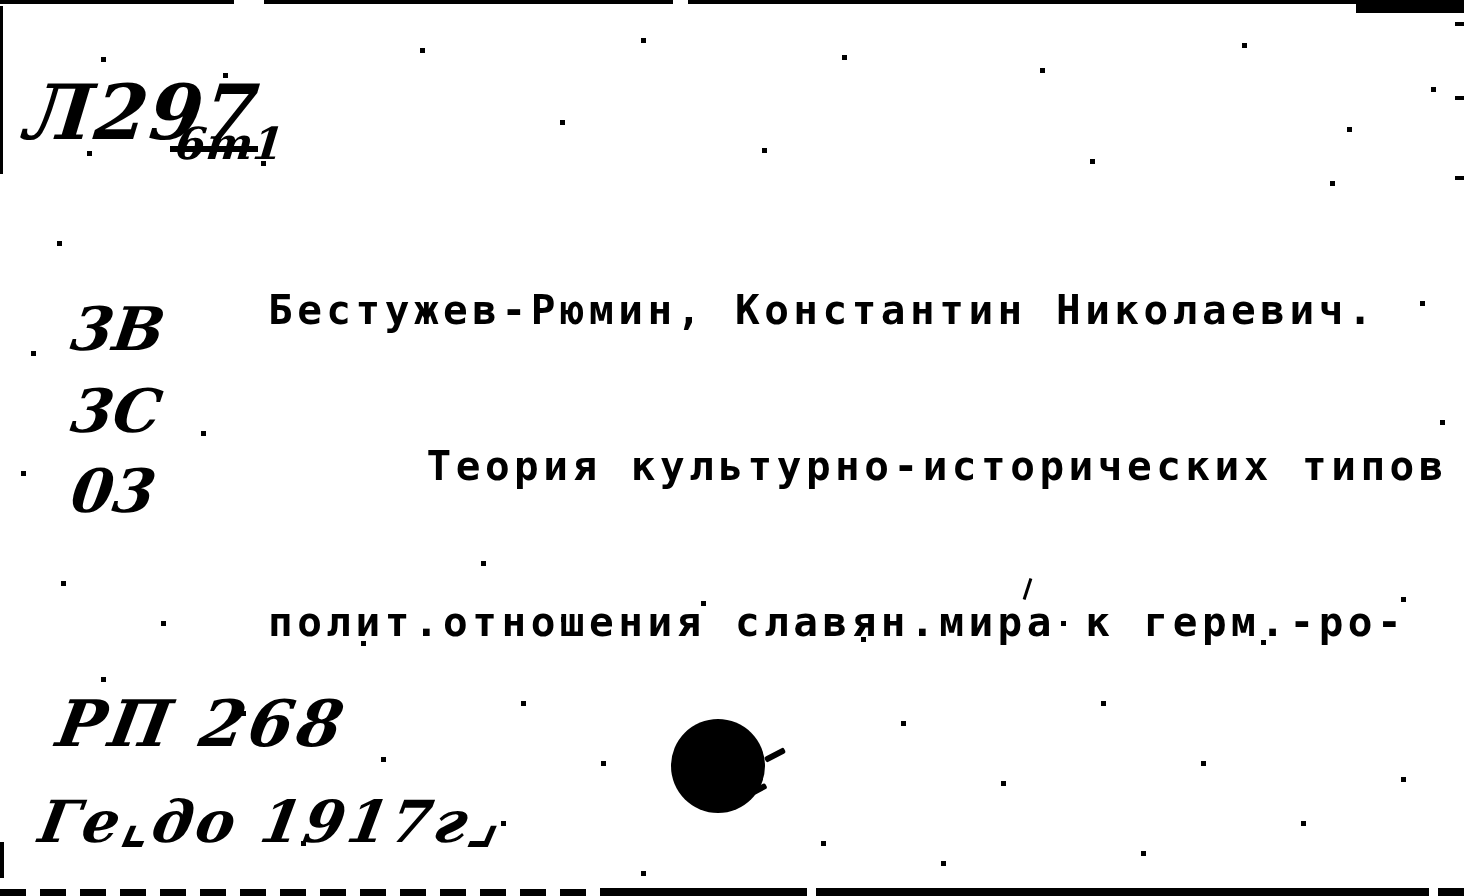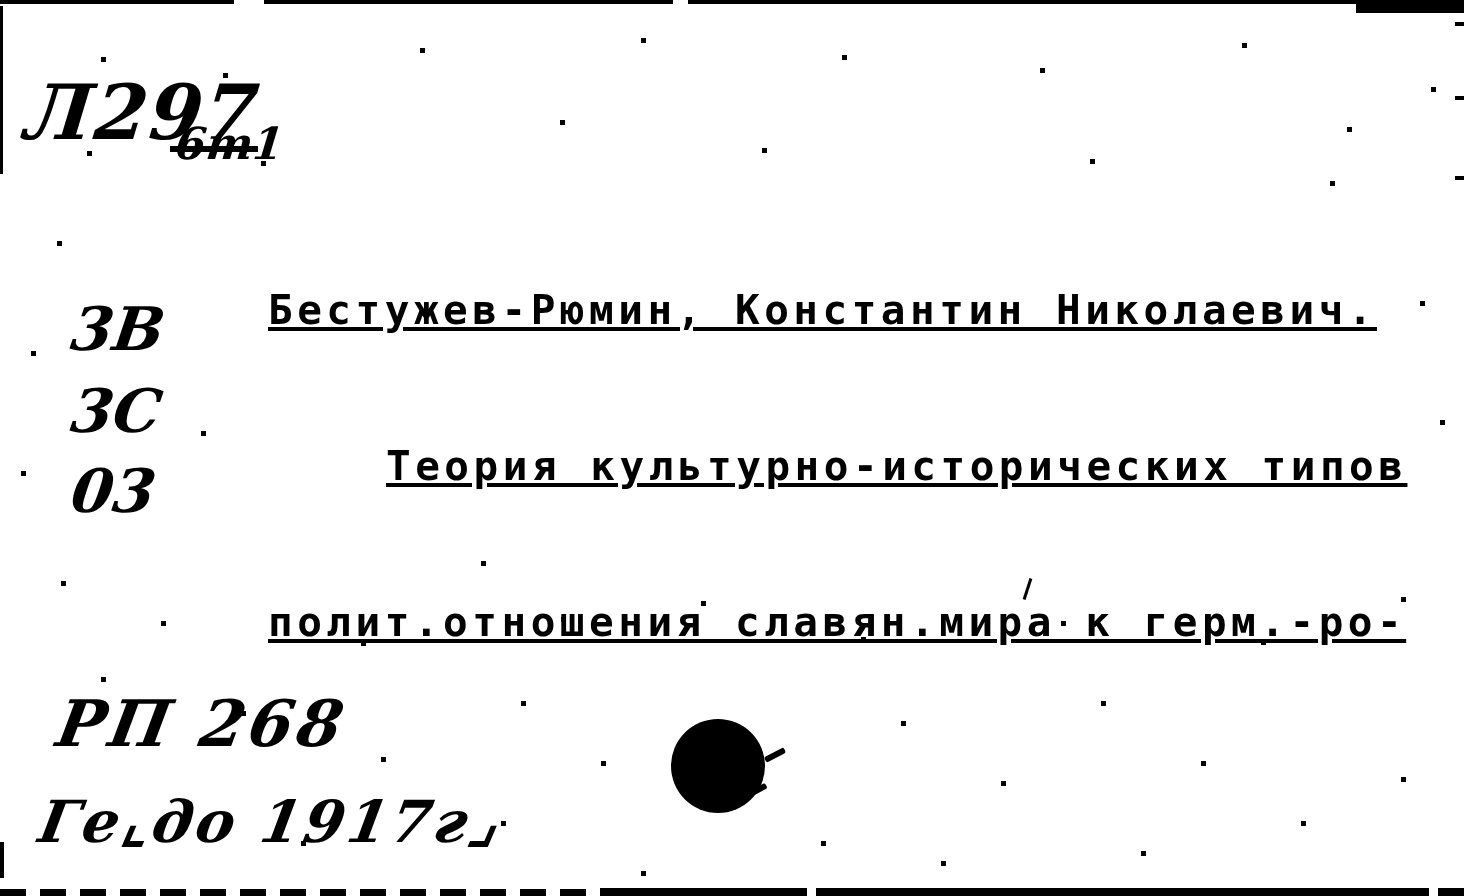--- a/index.html
+++ b/index.html
@@ -5,22 +5,22 @@
   html,body{margin:0;padding:0;}
   body{width:1464px;height:896px;background:#ffffff;overflow:hidden;
        font-family:"DejaVu Sans Mono", monospace;}
   .card{position:absolute;left:0;top:0;width:1464px;height:896px;background:#ffffff;}
 
   
   .typed{position:absolute;left:268px;top:180px;width:1180px;
          font-family:"DejaVu Sans Mono", monospace;
          font-weight:bold;font-size:41px;line-height:52px;
          letter-spacing:4.5px;color:#000;white-space:pre;}
-  .tline{height:52px;text-decoration:underline;}
-  .tline.indent{padding-left:118px;}
+  .tline{height:52px;}
+  .tline.indent{padding-left:118px;text-align:right;}
 
   
   .callnum-top{position:absolute;left:26px;top:68px;
         font-family:"DejaVu Serif", serif;font-style:italic;font-weight:bold;
         font-size:76px;color:#000;transform:skewX(-6deg);letter-spacing:2px;}
   .callnum-bar{position:absolute;left:170px;top:146px;width:88px;height:6px;background:#000;}
   .callnum-bottom{position:absolute;left:176px;top:118px;
         font-family:"DejaVu Serif", serif;font-style:italic;font-weight:bold;
         font-size:44px;color:#000;transform:skewX(-6deg);}
 

